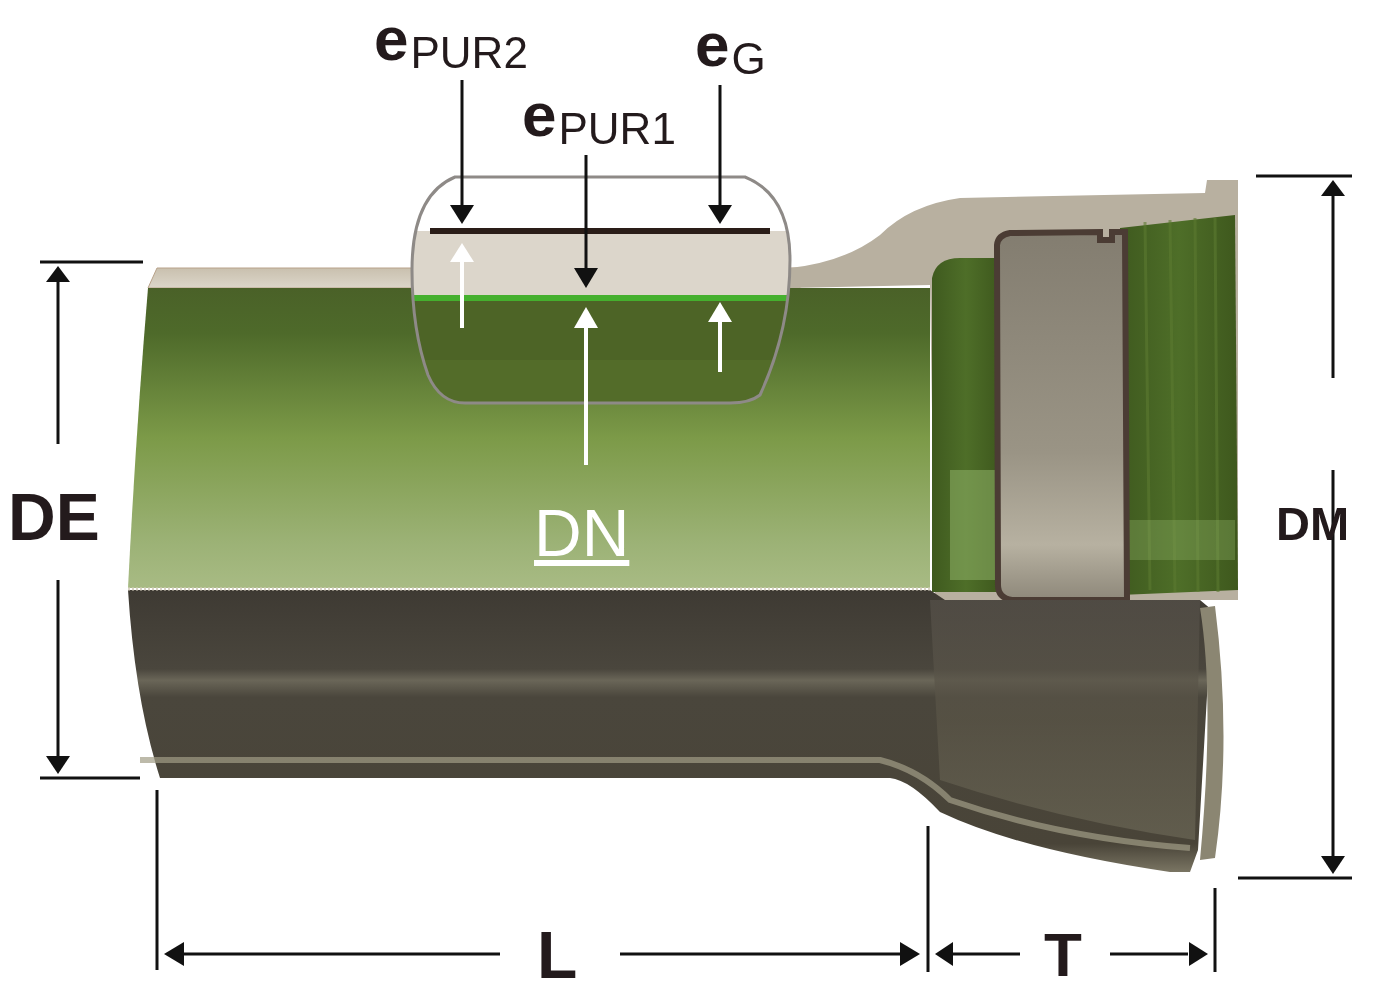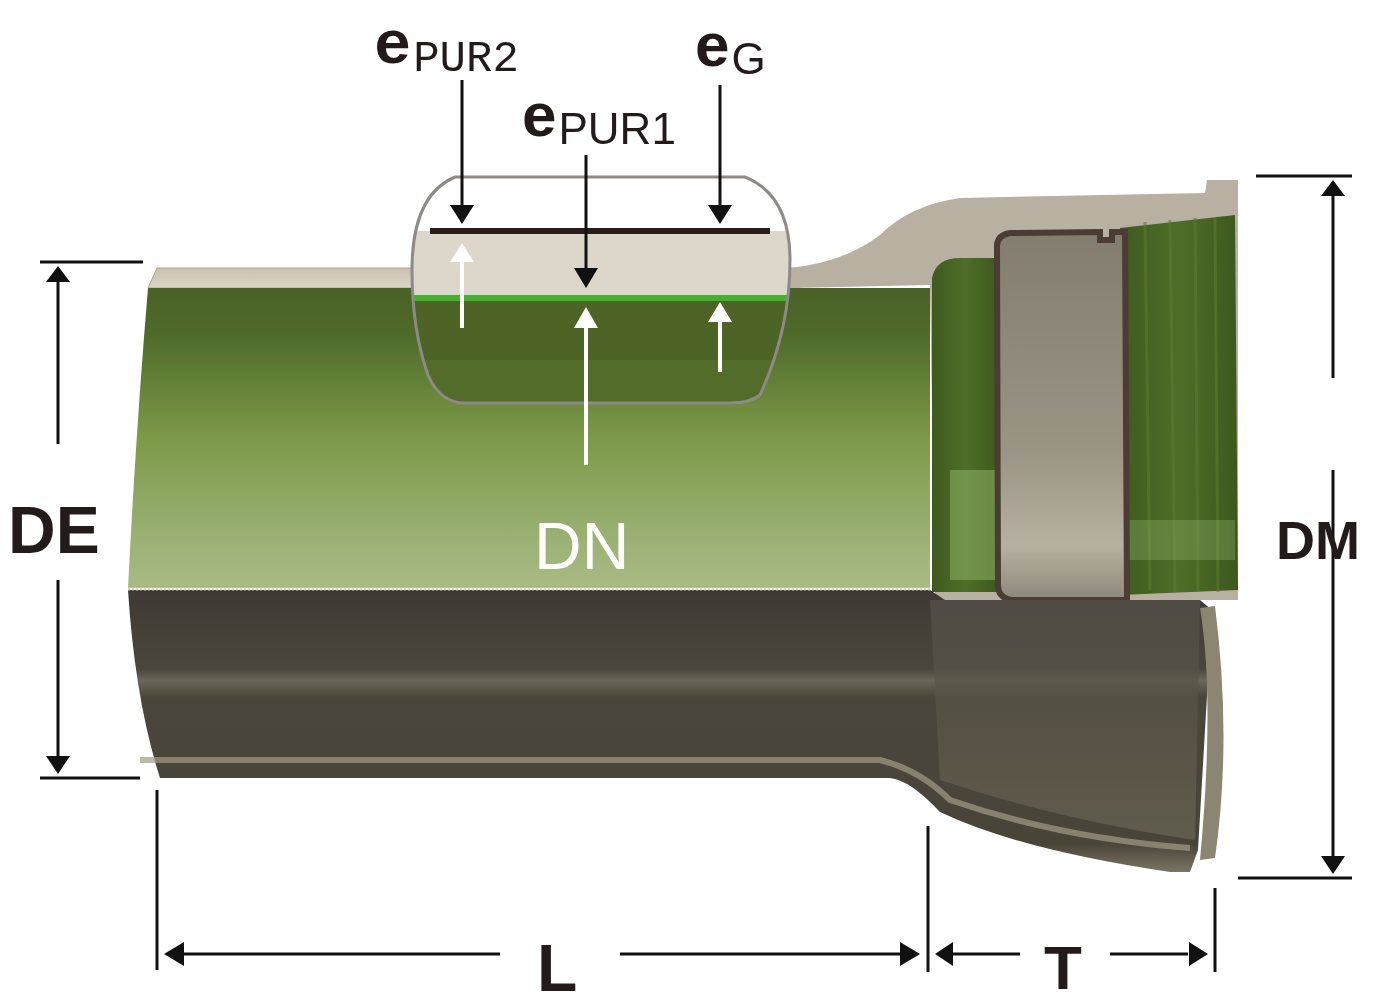--- a/index.html
+++ b/index.html
@@ -1,21 +1,21 @@
 <!DOCTYPE html>
 <html><head>
 <meta charset="utf-8">
 <style>
   html, body { margin: 0; padding: 0; background: #ffffff; }
   body { width: 1400px; height: 999px; overflow: hidden; position: relative; font-family: "Liberation Sans", sans-serif; }
   #canvas { position: absolute; left: 0; top: 0; width: 1400px; height: 999px; }
   .lbl { position: absolute; font-family: "Liberation Sans", sans-serif; font-weight: bold; color: #231a1c; line-height: 1; white-space: nowrap; }
   .lbl .big { font-size: 62px; }
   .lbl .sub { font-size: 44px; font-weight: normal; position: relative; top: 8px; margin-left: 2px; }
-  .dimlbl { font-size: 68px; margin-top: 13px; }
+  .dimlbl { font-size: 68px; }
   .white { color: #ffffff; font-weight: normal; }
 </style>
 </head>
 <body>
 
 <svg id="canvas" viewBox="0 0 1400 999" xmlns="http://www.w3.org/2000/svg">
   <defs>
     <linearGradient id="gInner" x1="0" y1="0" x2="0" y2="1">
       <stop offset="0" stop-color="#4a6128"></stop>
       <stop offset="0.15" stop-color="#4e6a2a"></stop>
@@ -137,26 +137,26 @@
     <line x1="620" y1="954" x2="900" y2="954"></line>
     <path d="M900,942 L900,966 L920,954 Z" stroke="none"></path>
 
     <line x1="952" y1="954" x2="1020" y2="954"></line>
     <path d="M953,942 L953,966 L935,954 Z" stroke="none"></path>
     <line x1="1110" y1="954" x2="1188" y2="954"></line>
     <path d="M1189,942 L1189,966 L1208,954 Z" stroke="none"></path>
   </g>
 </svg>
 
-<div class="lbl" style="left:374px; top:16px;font-family:Liberation Mono, monospace;">
+<div class="lbl" style="left:374px; top:8px;">
   <span class="big">e</span><span class="sub">PUR2</span>
 </div>
 <div class="lbl" style="left:695px; top:14px;">
   <span class="big">e</span><span class="sub">G</span>
 </div>
 <div class="lbl" style="left:522px; top:84px;text-align:center;">
   <span class="big">e</span><span class="sub">PUR1</span>
 </div>
-<div class="lbl dimlbl white" style="left:534px; top:500px; font-size:66px;">DN</div>
+<div class="lbl dimlbl white" style="left:534px; top:500px; font-size:66px;text-decoration:underline;">DN</div>
 <div class="lbl dimlbl" style="left:8px; top:484px; font-size:66px;">DE</div>
-<div class="lbl dimlbl" style="left:1276px; top:500px; font-size:54px;">DM</div>
+<div class="lbl dimlbl" style="left:1276px; top:500px; font-size:47px;">DM</div>
 <div class="lbl dimlbl" style="left:537px; top:922px; font-size:66px;">L</div>
 <div class="lbl dimlbl" style="left:1044px; top:924px; font-size:62px;">T</div>
 
 </body></html>

